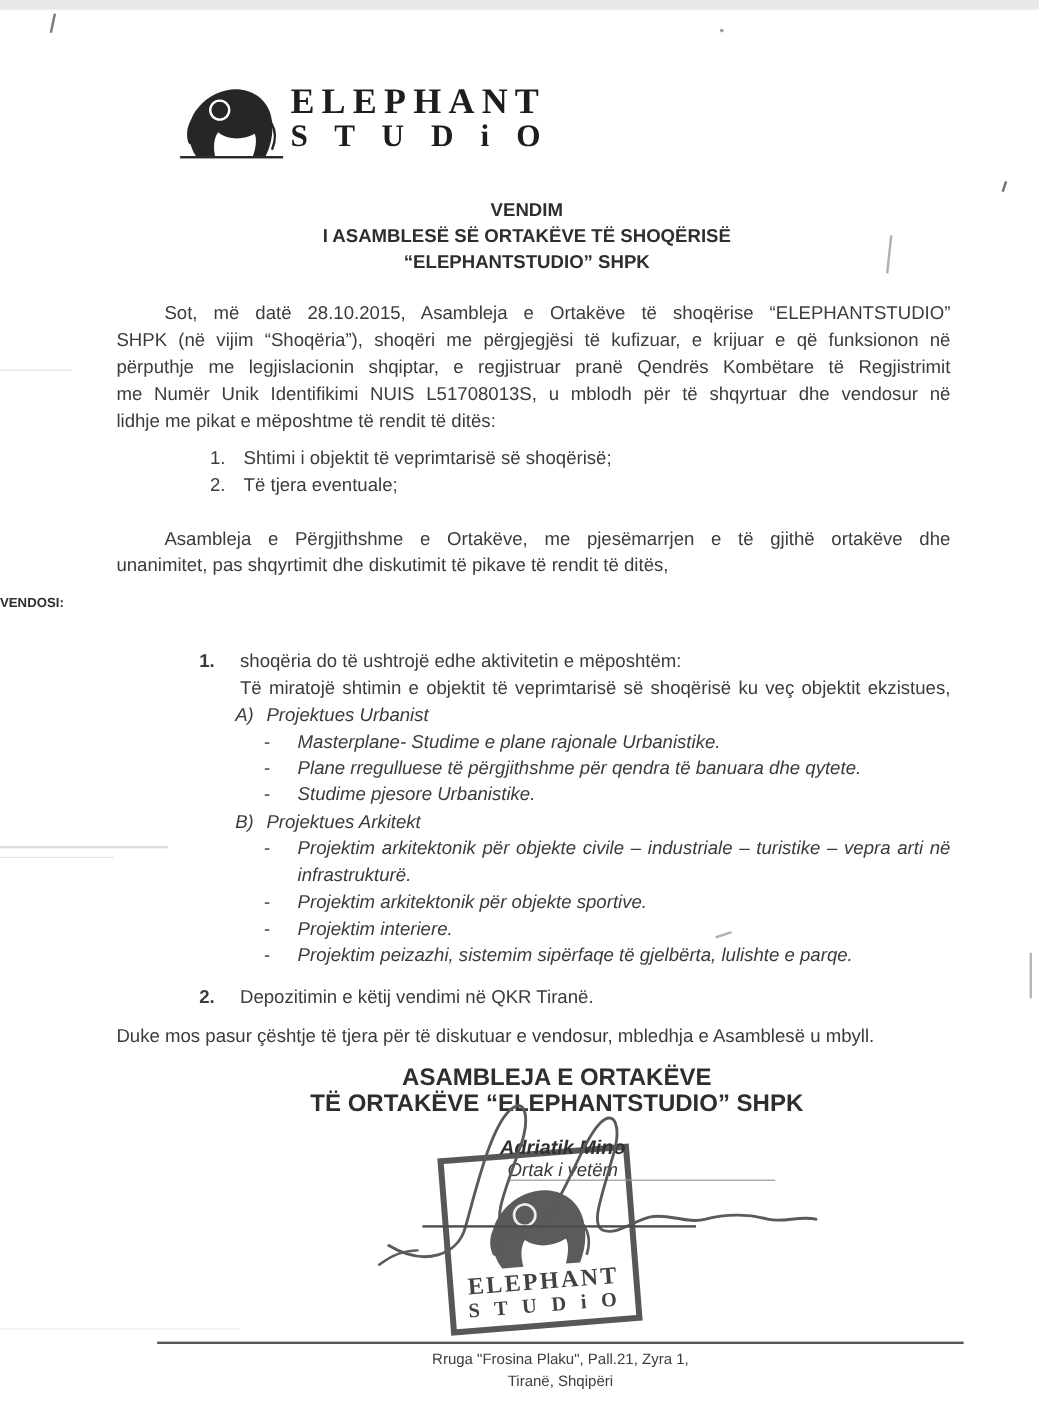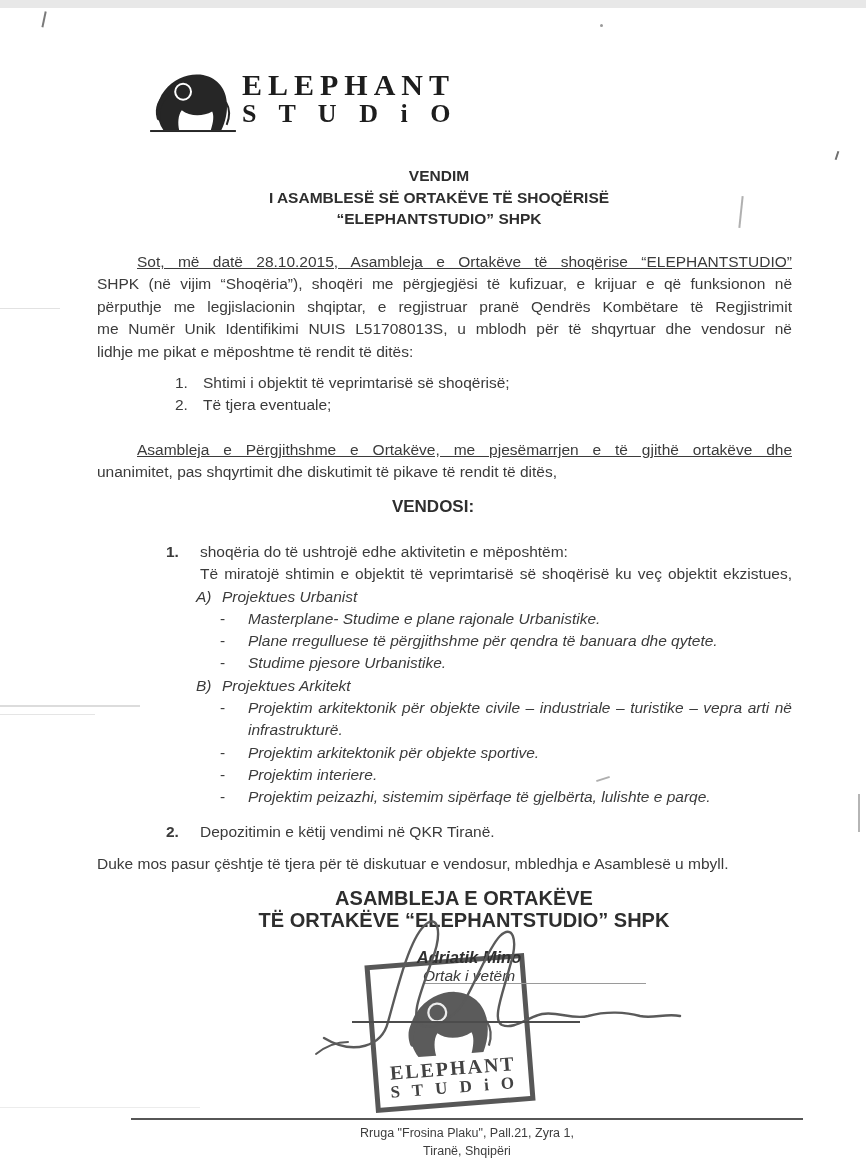--- a/index.html
+++ b/index.html
@@ -10,30 +10,30 @@
   .logo{position:absolute;left:148px;top:60px;display:flex;align-items:flex-start;}
   .logo-icon{width:90px;height:66px;flex:0 0 auto;}
   .logo-text{margin-left:4px;margin-top:2px;color:#1d1d1d;
              font-family:"Liberation Serif",serif;font-weight:bold;}
   .logo-l1{font-size:30px;line-height:30px;letter-spacing:6px;white-space:nowrap;}
   .logo-l2{font-size:26px;line-height:28px;letter-spacing:8px;white-space:nowrap;}
 
   
   .title{position:absolute;left:12px;right:0;top:157px;text-align:center;
          font-weight:bold;font-size:15.5px;line-height:21.5px;color:#2e2e2e;}
-  .vendosi{position:absolute;left:0;right:0;top:489px;text-align:center;
-           font-weight:bold;font-size:17px;color:#2e2e2e;}
+  .vendosi{position:absolute;left:0;right:0;top:489px;text-align:left;
+           font-weight:bold;font-size:11px;color:#2e2e2e;}
   .sign-heading{position:absolute;left:0;right:0;top:879px;padding-left:62px;
                 text-align:center;font-weight:bold;font-size:20px;line-height:22px;color:#2e2e2e;}
 
   
   .para{position:absolute;left:97px;width:695px;font-size:15.5px;line-height:22.4px;}
   .jline{text-align:justify;text-align-last:justify;}
   .jline.last{text-align-last:left;}
-  .indent{padding-left:40px;text-decoration:underline;}
+  .indent{padding-left:40px;}
   .intro{top:243px;}
   .note{top:431px;}
   .closing{top:845px;}
 
   
   .agenda{position:absolute;left:175px;top:364px;font-size:15.5px;line-height:22.3px;}
   .agenda-row{display:flex;}
   .agenda-marker{width:28px;flex:0 0 auto;}
 
   

